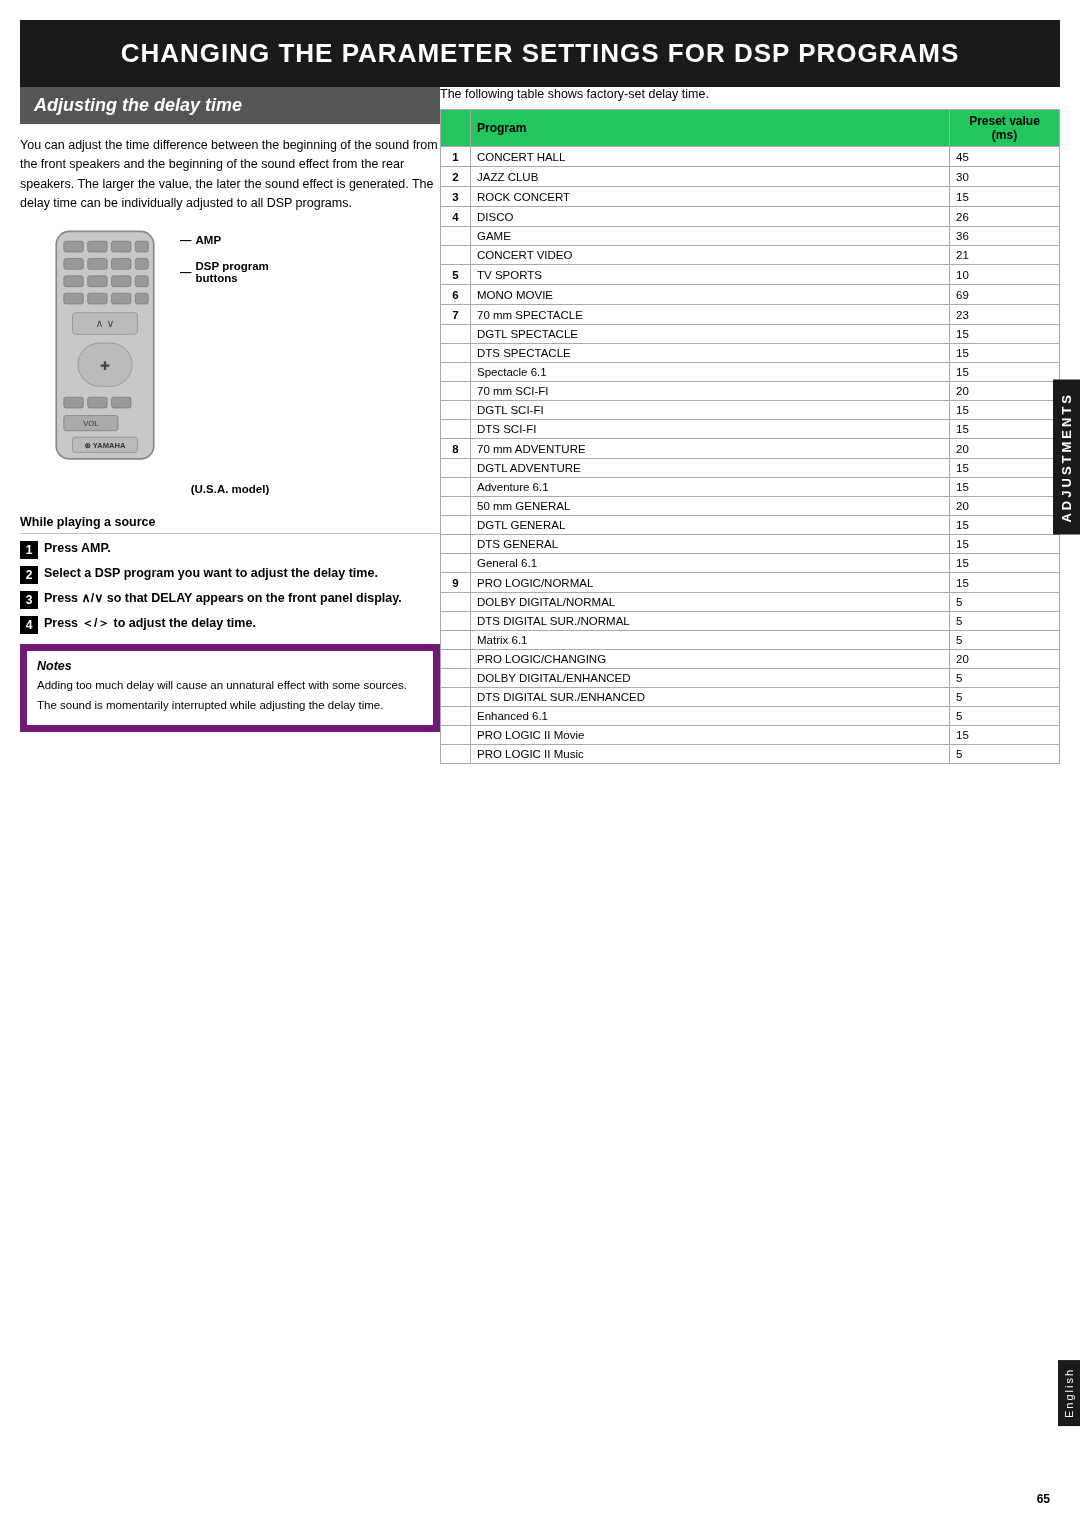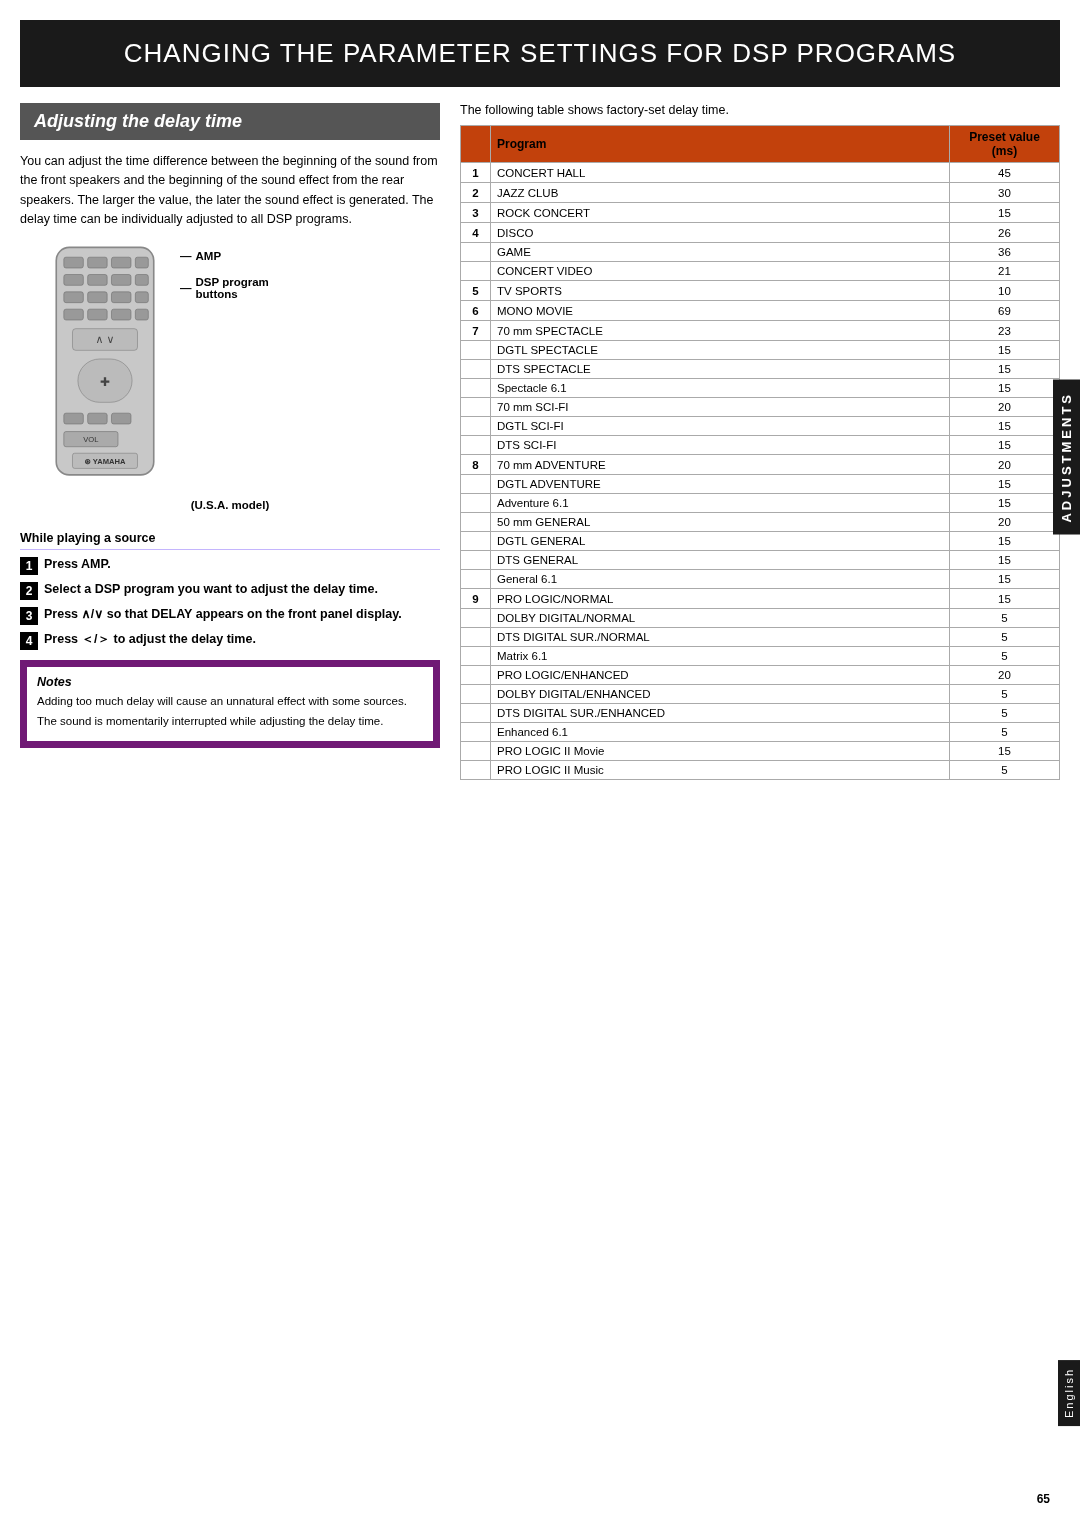--- a/index.html
+++ b/index.html
@@ -16,32 +16,31 @@
     
     .page-header {
       background: #1a1a1a;
       color: #fff;
       text-align: center;
       padding: 18px 20px;
       margin: 20px 20px 0 20px;
     }
     .page-header h1 {
       font-size: 26px;
-      font-weight: 400;
+      font-weight: 700;
       letter-spacing: 1px;
       text-transform: uppercase;
       font-family: Arial Black, Arial, sans-serif;
     }
 
     
     .content-area {
       display: flex;
       margin: 0 20px;
-      gap: 20px;
-      padding-top: 16px;
+      padding-top: 0;
     }
 
     
     .left-col {
       width: 420px;
       flex-shrink: 0;
     }
 
     
     .section-heading {
@@ -146,21 +145,21 @@
     
     .delay-table {
       width: 100%;
       border-collapse: collapse;
       font-size: 12px;
     }
 
     .delay-table th {
       border: 1px solid #aaa;
       padding: 4px 6px;
-      background: #c2410c;
+      background: #22c55e;
       font-weight: bold;
       text-align: left;
       font-size: 12px;
     }
 
     .delay-table th.preset-col {
       text-align: center;
     }
 
     .delay-table td {
@@ -171,21 +170,21 @@
     }
 
     .delay-table td.num-col {
       text-align: center;
       font-weight: bold;
       vertical-align: top;
       padding-top: 4px;
     }
 
     .delay-table td.preset-val {
-      text-align: center;
+      text-align: left;
     }
 
     
     .side-tab {
       position: absolute;
       right: 0;
       top: 380px;
       background: #1a1a1a;
       color: #fff;
       writing-mode: vertical-rl;
@@ -470,21 +469,21 @@
             <td>DTS DIGITAL SUR./NORMAL</td>
             <td class="preset-val">5</td>
           </tr>
           <tr>
             <td class="num-col"></td>
             <td>Matrix 6.1</td>
             <td class="preset-val">5</td>
           </tr>
           <tr>
             <td class="num-col"></td>
-            <td>PRO LOGIC/ENHANCED</td>
+            <td>PRO LOGIC/CHANGING</td>
             <td class="preset-val">20</td>
           </tr>
           <tr>
             <td class="num-col"></td>
             <td>DOLBY DIGITAL/ENHANCED</td>
             <td class="preset-val">5</td>
           </tr>
           <tr>
             <td class="num-col"></td>
             <td>DTS DIGITAL SUR./ENHANCED</td>

